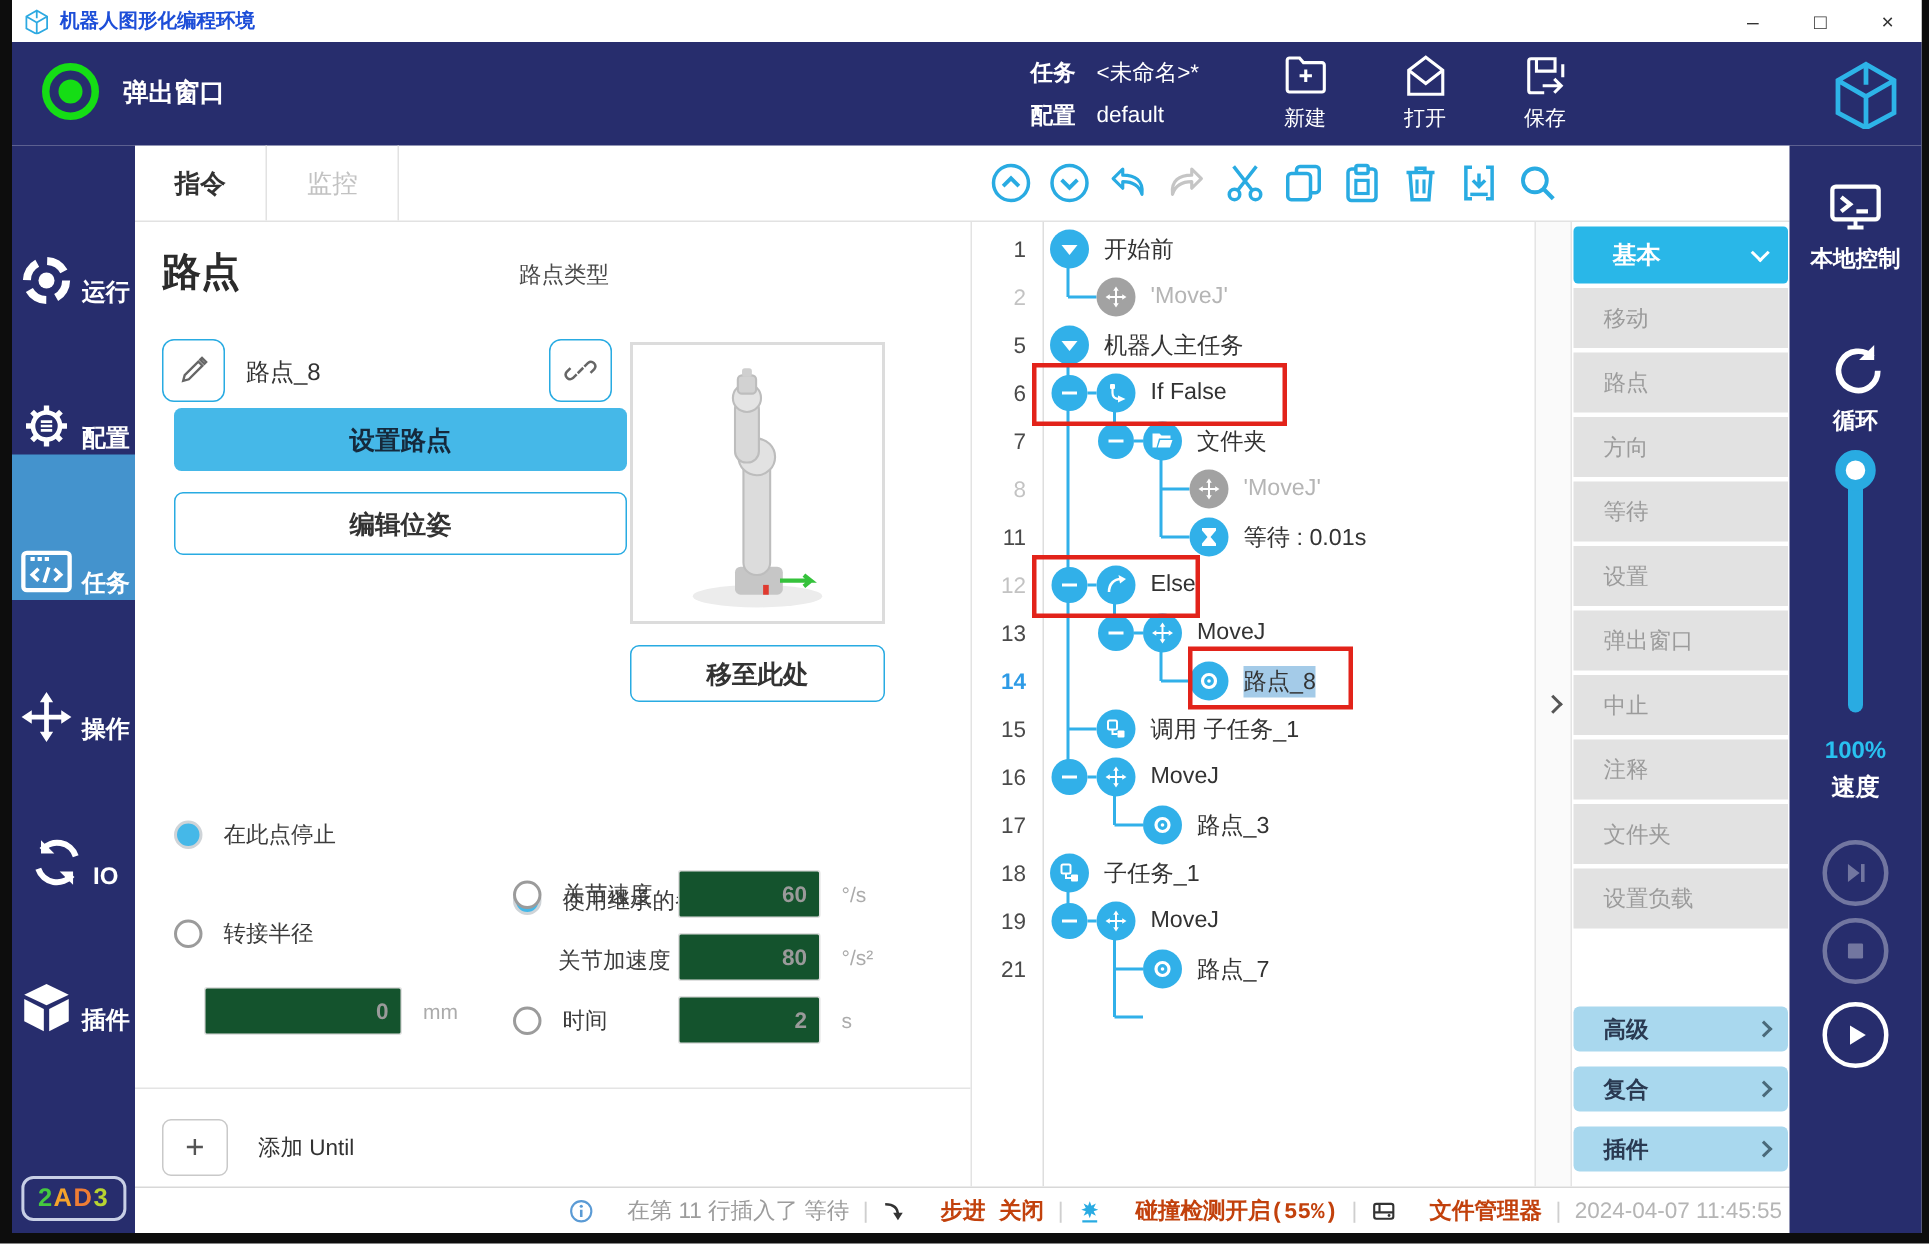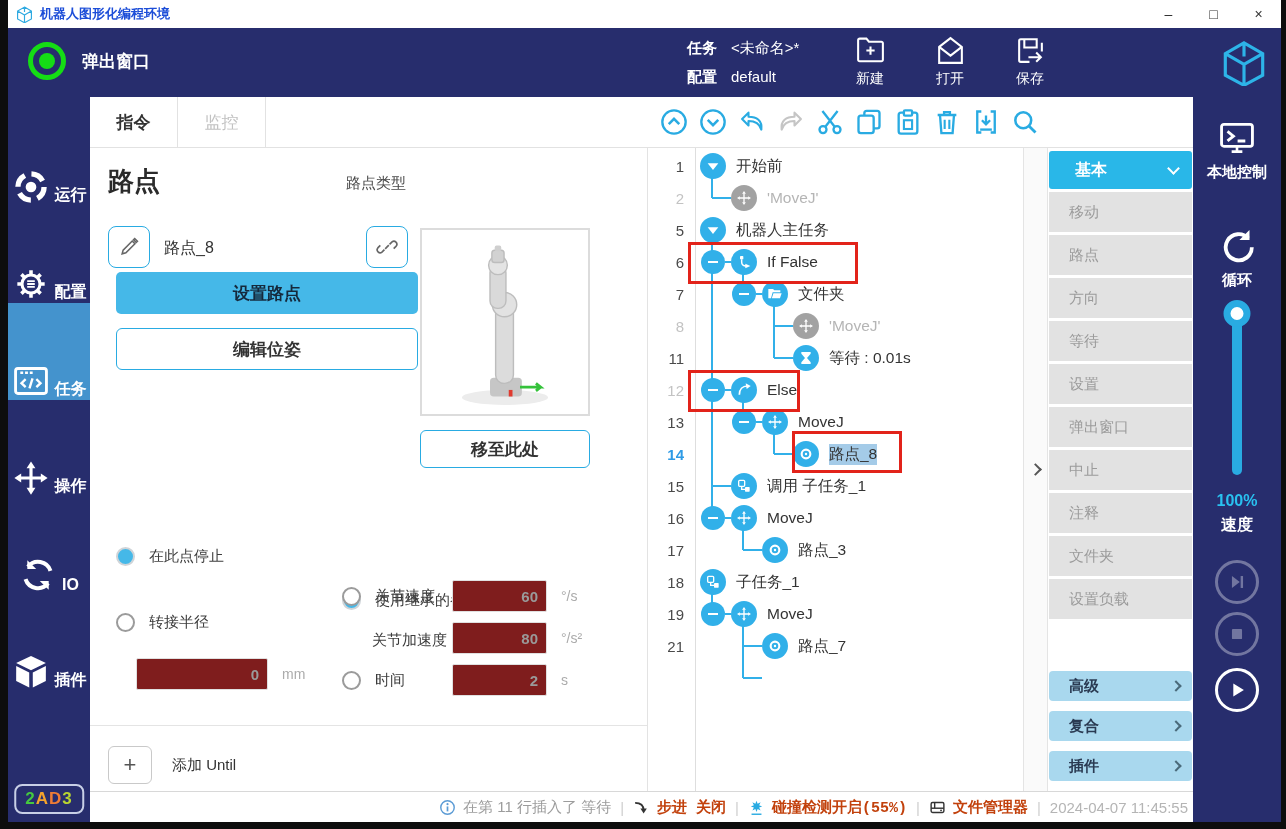--- a/index.html
+++ b/index.html
@@ -79,21 +79,21 @@
   .btn-line { position:absolute; border:1px solid #29abe2; border-radius:6px; background:#fff;
               display:flex; align-items:center; justify-content:center;
               font-size:17px; font-weight:bold; color:#333; }
   .robot-box { position:absolute; left:330px; top:80px; width:170px; height:188px;
                border:2px solid #dcdcdc; background:#fff; display:flex; align-items:flex-end;
                justify-content:center; }
   .radio { width:19px; height:19px; border-radius:50%; border:2px solid #9b9b9b; background:#fff;
            flex:none; display:inline-block; }
   .radio.on { border:2px solid #cfd4d8; background:#45b8e8; }
   .fr { position:absolute; display:flex; align-items:center; gap:14px; font-size:15px; color:#3c3c3c; }
-  .tinput { background:#7f1d1d; border:1px solid #e0e0e0; border-radius:2px; height:32px;
+  .tinput { background:#14532d; border:1px solid #e0e0e0; border-radius:2px; height:32px;
             text-align:right; padding-right:8px; font-size:15px; font-weight:bold; color:#9a9a9a;
             font-family:"Liberation Sans",sans-serif; }
   .unit { color:#ababab; font-size:14px; }
   .form-divider { position:absolute; left:0; right:0; top:577px; border-top:1px solid #e4e4e4; }
   .add-until { position:absolute; left:18px; top:598px; display:flex; align-items:center; gap:20px; }
   .plus-btn { width:44px; height:38px; border:1px solid #c9c9c9; border-radius:6px; background:#fff;
               display:flex; align-items:center; justify-content:center; font-size:22px; color:#555; }
   .add-until .lbl { font-size:15px; color:#333; }
 
   
@@ -159,21 +159,21 @@
   .pbtn.dim { opacity:0.35; }
 
   
   .statusbar { height:31px; border-top:1px solid #d8d8d8; background:#fff; display:flex;
                align-items:center; justify-content:flex-end; gap:9px; padding-right:5px;
                font-size:15px; white-space:nowrap; }
   .statusbar .sep { color:#cfcfcf; }
   .st-gray { color:#9c9c9c; } .st-blue { color:#c2410c; font-weight:bold;font-family:Liberation Mono, monospace; }
   .st-time { color:#b5b5b5; }
   .sicon { width:17px; height:17px; vertical-align:-3px; }
-  .st-item { display:flex; align-items:center; gap:7px; }
+  .st-item { display:flex; align-items:center; gap:22px; }
 </style>
 </head>
 <body>
 
 <svg width="0" height="0" style="position:absolute">
 <defs>
 <symbol id="i-move" viewBox="0 0 24 24">
         <path d="M12 1.5 9.2 5.8h5.6zM12 22.5l-2.8-4.3h5.6zM1.5 12l4.3-2.8v5.6zM22.5 12l-4.3-2.8v5.6z" fill="currentColor"></path>
         <path d="M12 5v14M5 12h14" stroke="currentColor" stroke-width="2"></path>
       </symbol>

